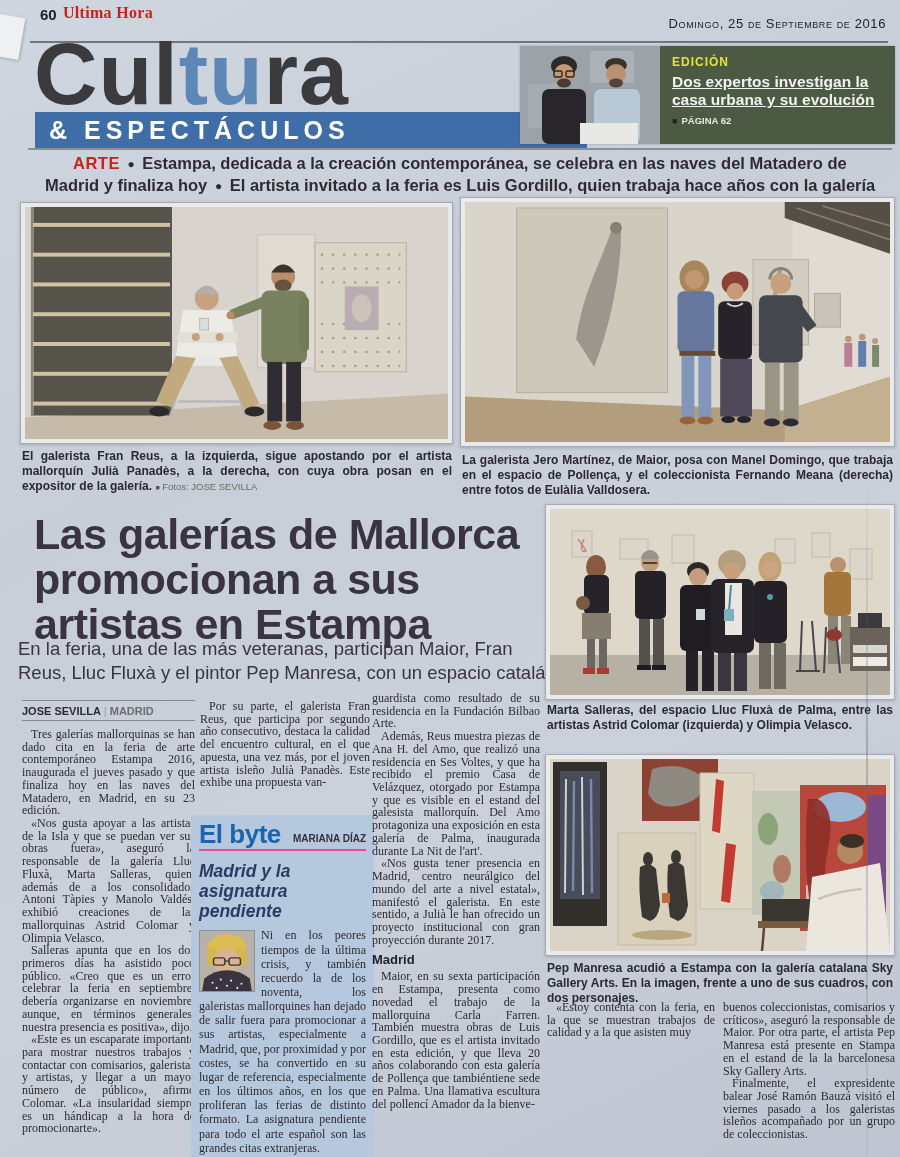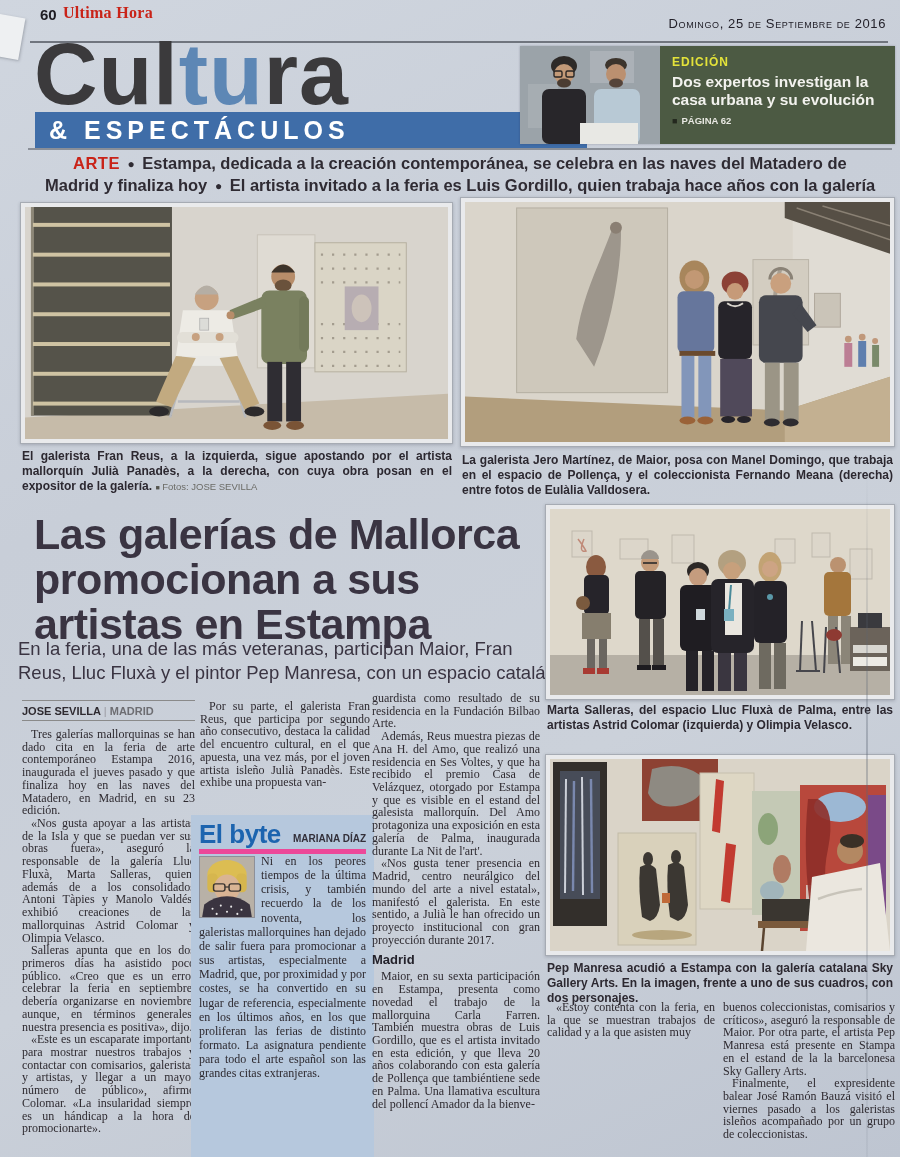--- a/index.html
+++ b/index.html
@@ -15,21 +15,21 @@
   .mast-rule{left:28px;top:148px;width:864px;height:2px;background:#8a8f98;}
   
   .cultura{left:34px;top:30px;font:bold 88px/1 "Liberation Sans",sans-serif;letter-spacing:1px;color:#3b3a3c;}
   .cultura .hl{color:#5d87b5;}
   .cult-bar{left:35px;top:112px;width:552px;height:37px;background:#3f6da8;color:#fff;
     font:bold 25px/37px "Liberation Sans",sans-serif;letter-spacing:5px;padding-left:14px;box-sizing:border-box;}
   .promo{left:520px;top:46px;width:375px;height:98px;display:flex;box-shadow:0 0 2px rgba(40,40,60,.3);}
   .promo svg{display:block;width:140px;height:98px;flex:none;}
   .promo-green{flex:1;background:#4c5a43;padding:9px 10px 18px 12px;box-sizing:border-box;}
   .promo-kicker{font:bold 12px "Liberation Sans",sans-serif;color:#e3e23a;letter-spacing:1px;}
-  .promo-headline{font:bold 15.5px/1.14 "Liberation Sans",sans-serif;color:#f2f2ee;margin-top:4px;}
+  .promo-headline{font:bold 15.5px/1.14 "Liberation Sans",sans-serif;color:#f2f2ee;margin-top:4px;text-decoration:underline;}
   .promo-ref{margin-top:7px;font:bold 9.5px "Liberation Sans",sans-serif;color:#e8e8e2;}
   .promo-ref .sq{color:#23281e;font-size:9px;margin-right:4px;}
   
   .lead{left:45px;top:152px;width:838px;font:bold 16.5px/1.35 "Liberation Sans",sans-serif;color:#2f2b33;text-indent:28px;}
   .lead .sec{color:#c92318;letter-spacing:.5px;}
   .lead .blt{font-size:12px;vertical-align:1px;padding:0 3px;}
   
   .photo{background:#e9eaec;padding:4px;border:1px solid #a6abb3;box-sizing:border-box;box-shadow:0 1px 3px rgba(50,55,70,.25);}
   .photo svg{display:block;width:100%;height:auto;}
   .ph1{left:20px;top:202px;width:433px;}
@@ -55,21 +55,21 @@
   .col5{left:723px;top:1001px;width:172px;height:156px;}
   .bodytext p{margin:0;font:12px/1.06 "Liberation Serif",serif;color:#2e2a30;text-align:justify;text-indent:9px;}
   .bodytext p.noindent{text-indent:0;}
   .byline{border-top:1px solid #8a8a8a;border-bottom:1px solid #8a8a8a;padding:4px 0 3px;margin-bottom:7px;
     font:bold 11px "Liberation Sans",sans-serif;color:#2e2a30;}
   .byline .sep{color:#9a9aa0;font-weight:normal;padding:0 3px;}
   .byline .loc{color:#6d6d72;}
   .novedad{font:bold 13px "Liberation Sans",sans-serif;color:#23212a;margin:6px 0 3px;}
   
   .elbyte{left:191px;top:815px;width:183px;height:342px;background:#b6c8dd;padding:6px 8px;box-sizing:border-box;}
-  .eb-head{display:flex;align-items:flex-end;border-bottom:5px solid #ec4899;padding-bottom:2px;}
+  .eb-head{display:flex;align-items:flex-end;border-bottom:2px solid #ec4899;padding-bottom:2px;}
   .eb-title{font:bold 26px/1 "Liberation Sans",sans-serif;color:#1c64af;letter-spacing:-.5px;}
   .eb-author{margin-left:auto;font:bold 10px "Liberation Sans",sans-serif;color:#33303a;padding-bottom:3px;}
   .eb-heading{font:bold italic 17.5px/1.15 "Liberation Sans",sans-serif;color:#2b3c64;margin:10px 0 7px;}
   .eb-photo{float:left;width:54px;height:60px;margin:2px 6px 2px 0;border:1px solid #8d9099;background:#b8b1a7;}
   .eb-photo svg{display:block;width:100%;height:100%;}
   .eb-text{font:12px/1.18 "Liberation Serif",serif;color:#2e2a30;text-align:justify;}
   
   .crease{left:866px;top:470px;width:2px;height:687px;
     background:linear-gradient(rgba(90,100,115,0),rgba(90,100,115,.35) 40%,rgba(90,100,115,.08));}
   .torn{left:-4px;top:16px;width:26px;height:42px;background:#eef0f2;transform:rotate(10deg);box-shadow:1px 1px 3px rgba(80,85,95,.4);}
@@ -411,20 +411,21 @@
 
   <div class="abs col col2 bodytext">
     <p>Por su parte, el galerista Fran Reus, que participa por segundo año consecutivo, destaca la calidad del encuentro cultural, en el que apuesta, una vez más, por el joven artista isleño Julià Panadès. Este exhibe una propuesta van-</p>
   </div>
 
   <aside class="abs elbyte">
     <div class="eb-head">
       <span class="eb-title">El byte</span>
       <span class="eb-author">MARIANA DÍAZ</span>
     </div>
+    <div class="eb-heading">Madrid y la asignatura pendiente</div>
     <div class="eb-photo">
       <svg viewBox="0 0 52 58" role="img">
         <rect width="52" height="58" fill="#b8b1a7"></rect>
         <ellipse cx="26" cy="17" rx="19" ry="14" fill="#dcbd52"></ellipse>
         <rect x="7" y="16" width="10" height="18" rx="4" fill="#d6b64e"></rect>
         <rect x="35" y="16" width="10" height="18" rx="4" fill="#d6b64e"></rect>
         <ellipse cx="26" cy="30" rx="12.5" ry="13" fill="#d9b494"></ellipse>
         <rect x="13" y="26" width="11" height="7" rx="2" fill="none" stroke="#3a3430" stroke-width="1.4"></rect>
         <rect x="28" y="26" width="11" height="7" rx="2" fill="none" stroke="#3a3430" stroke-width="1.4"></rect>
         <line x1="24" y1="29" x2="28" y2="29" stroke="#3a3430" stroke-width="1.2"></line>

